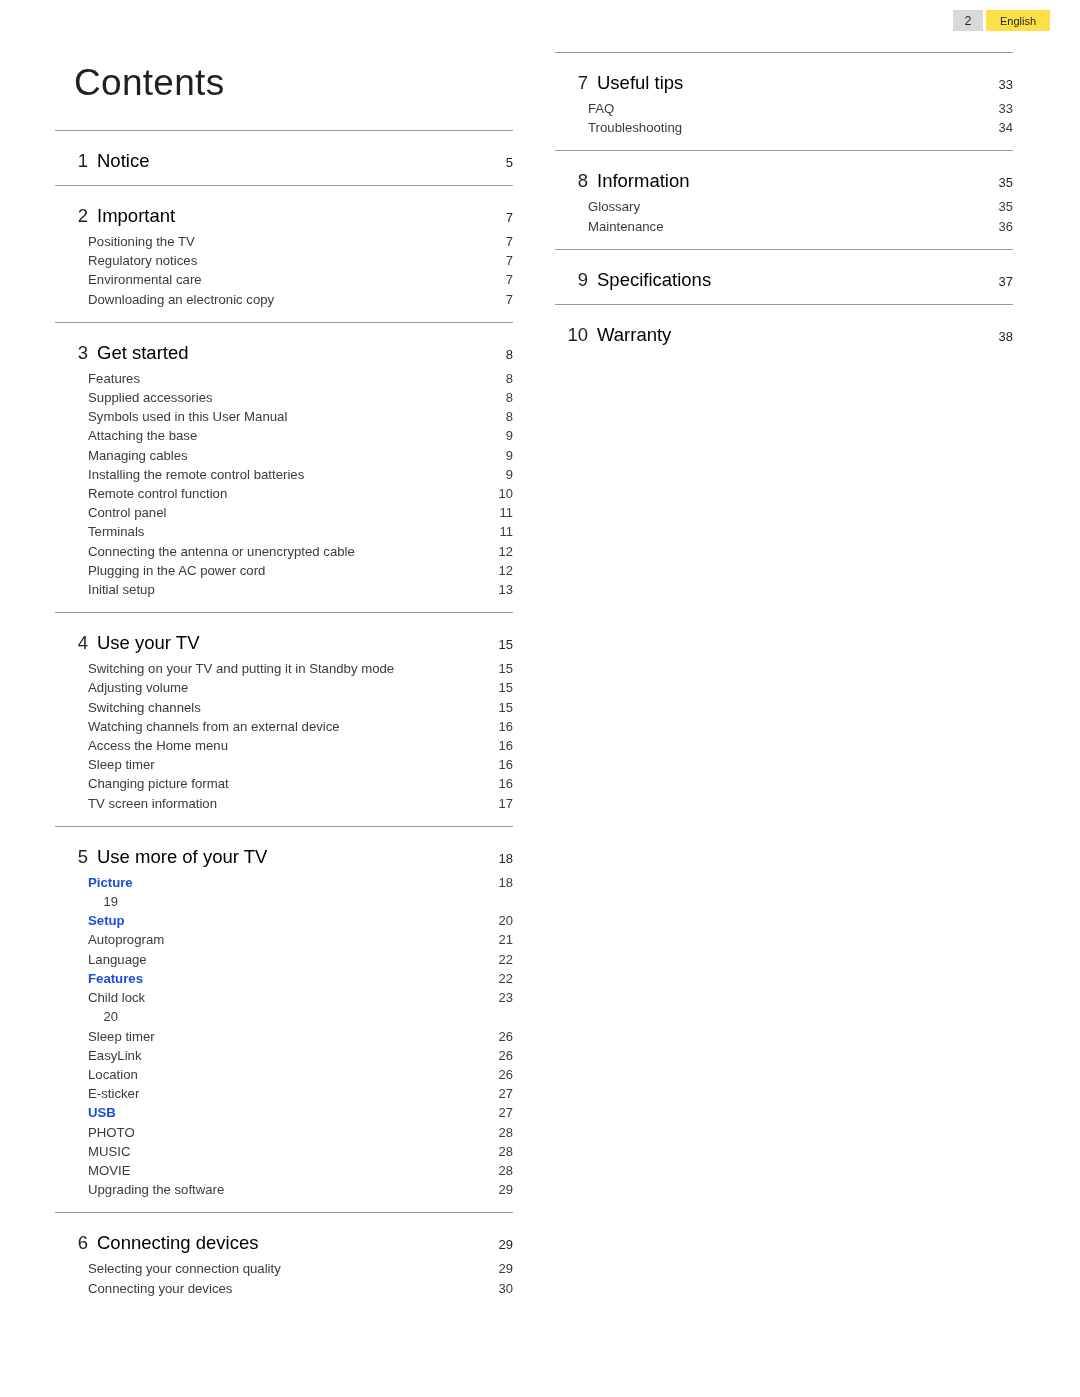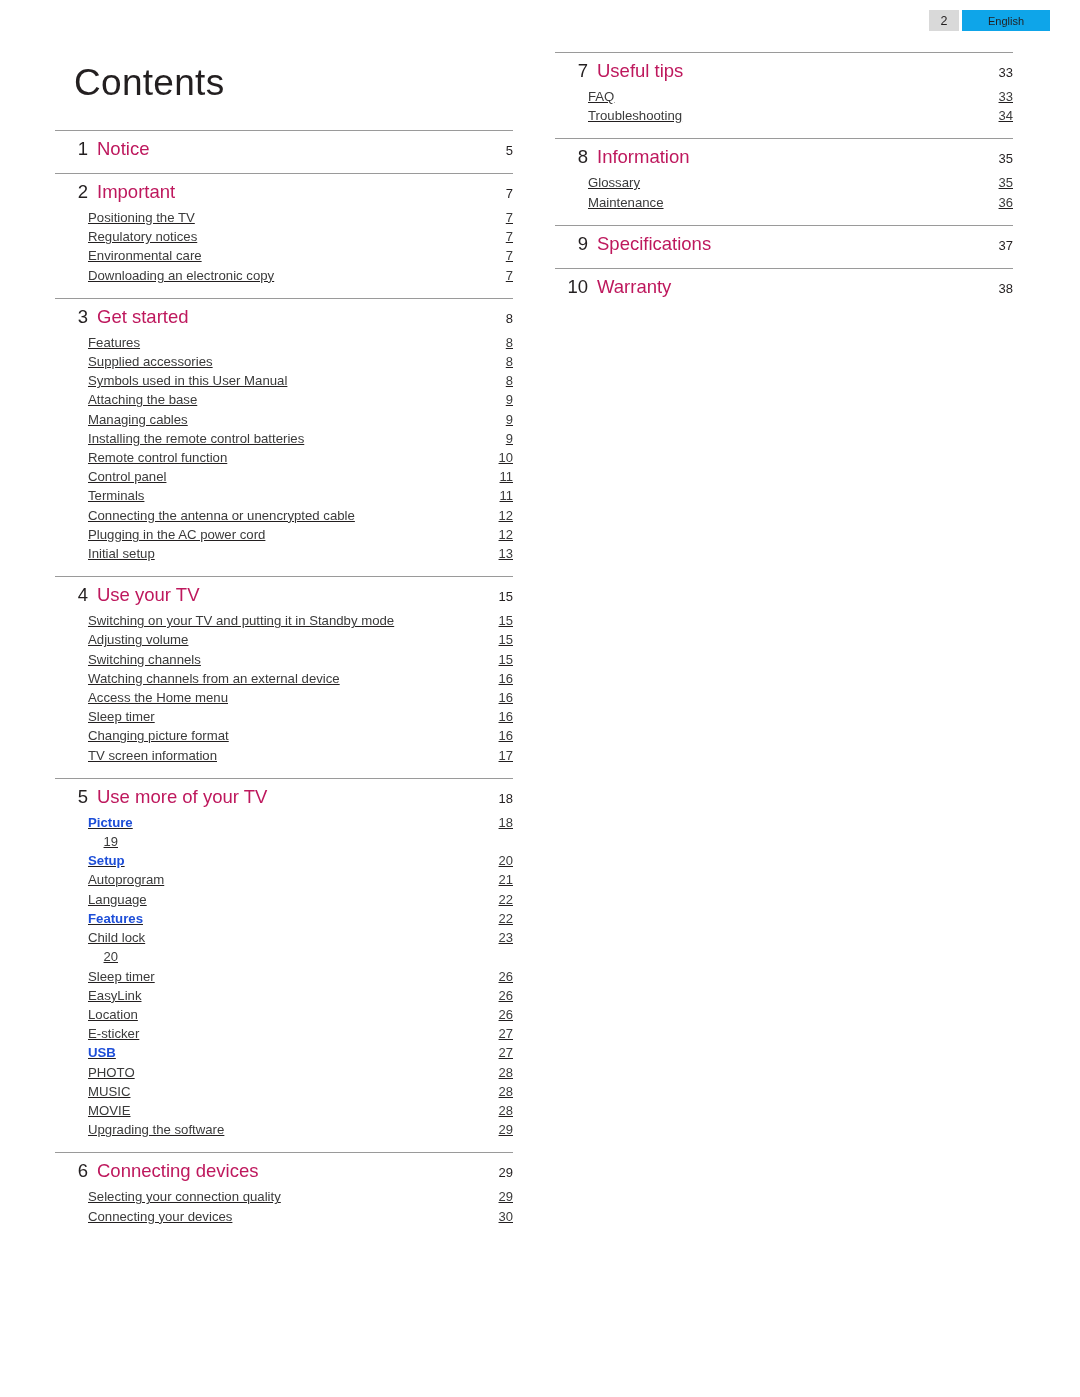--- a/index.html
+++ b/index.html
@@ -28,24 +28,24 @@
   .page-tag .num {
     background: #d9d9d9;
     color: #231f20;
     width: 30px;
     display: flex;
     align-items: center;
     justify-content: center;
     font-size: 12.5px;
   }
   .page-tag .lang {
-    background: #0ea5e9;
+    background: #fde047;
     color: #231f20;
     min-width: 56px;
-    padding: 0 16px;
+    padding: 0 4px;
     display: flex;
     align-items: center;
     justify-content: center;
     font-size: 11px;
     margin-left: 3px;
   }
 
   
   .doc-title {
     position: absolute;
@@ -79,38 +79,38 @@
     width: 33px;
     text-align: right;
     padding-right: 9px;
     font-size: 18.5px;
     color: #231f20;
     flex: none;
   }
   .chapter .ch-label {
     flex: 1 1 auto;
     font-size: 18.5px;
-    color: #be185d;
+    color: #000000;
+    margin-top: 12px;
   }
   .chapter .ch-page {
     flex: none;
     font-size: 13px;
     color: #231f20;
     text-align: right;
     width: 30px;
   }
 
   
   .entries { margin-top: 5px; }
   .entry {
     display: flex;
     align-items: flex-end;
     line-height: 19.2px;
     padding-left: 33px;
-    text-decoration: underline;
   }
   .entry .e-label {
     flex: 1 1 auto;
     font-size: 13.2px;
     color: #3b3b3b;
   }
   .entry .e-label.bold {
     font-weight: bold;
     color: #1d4ed8;
   }

